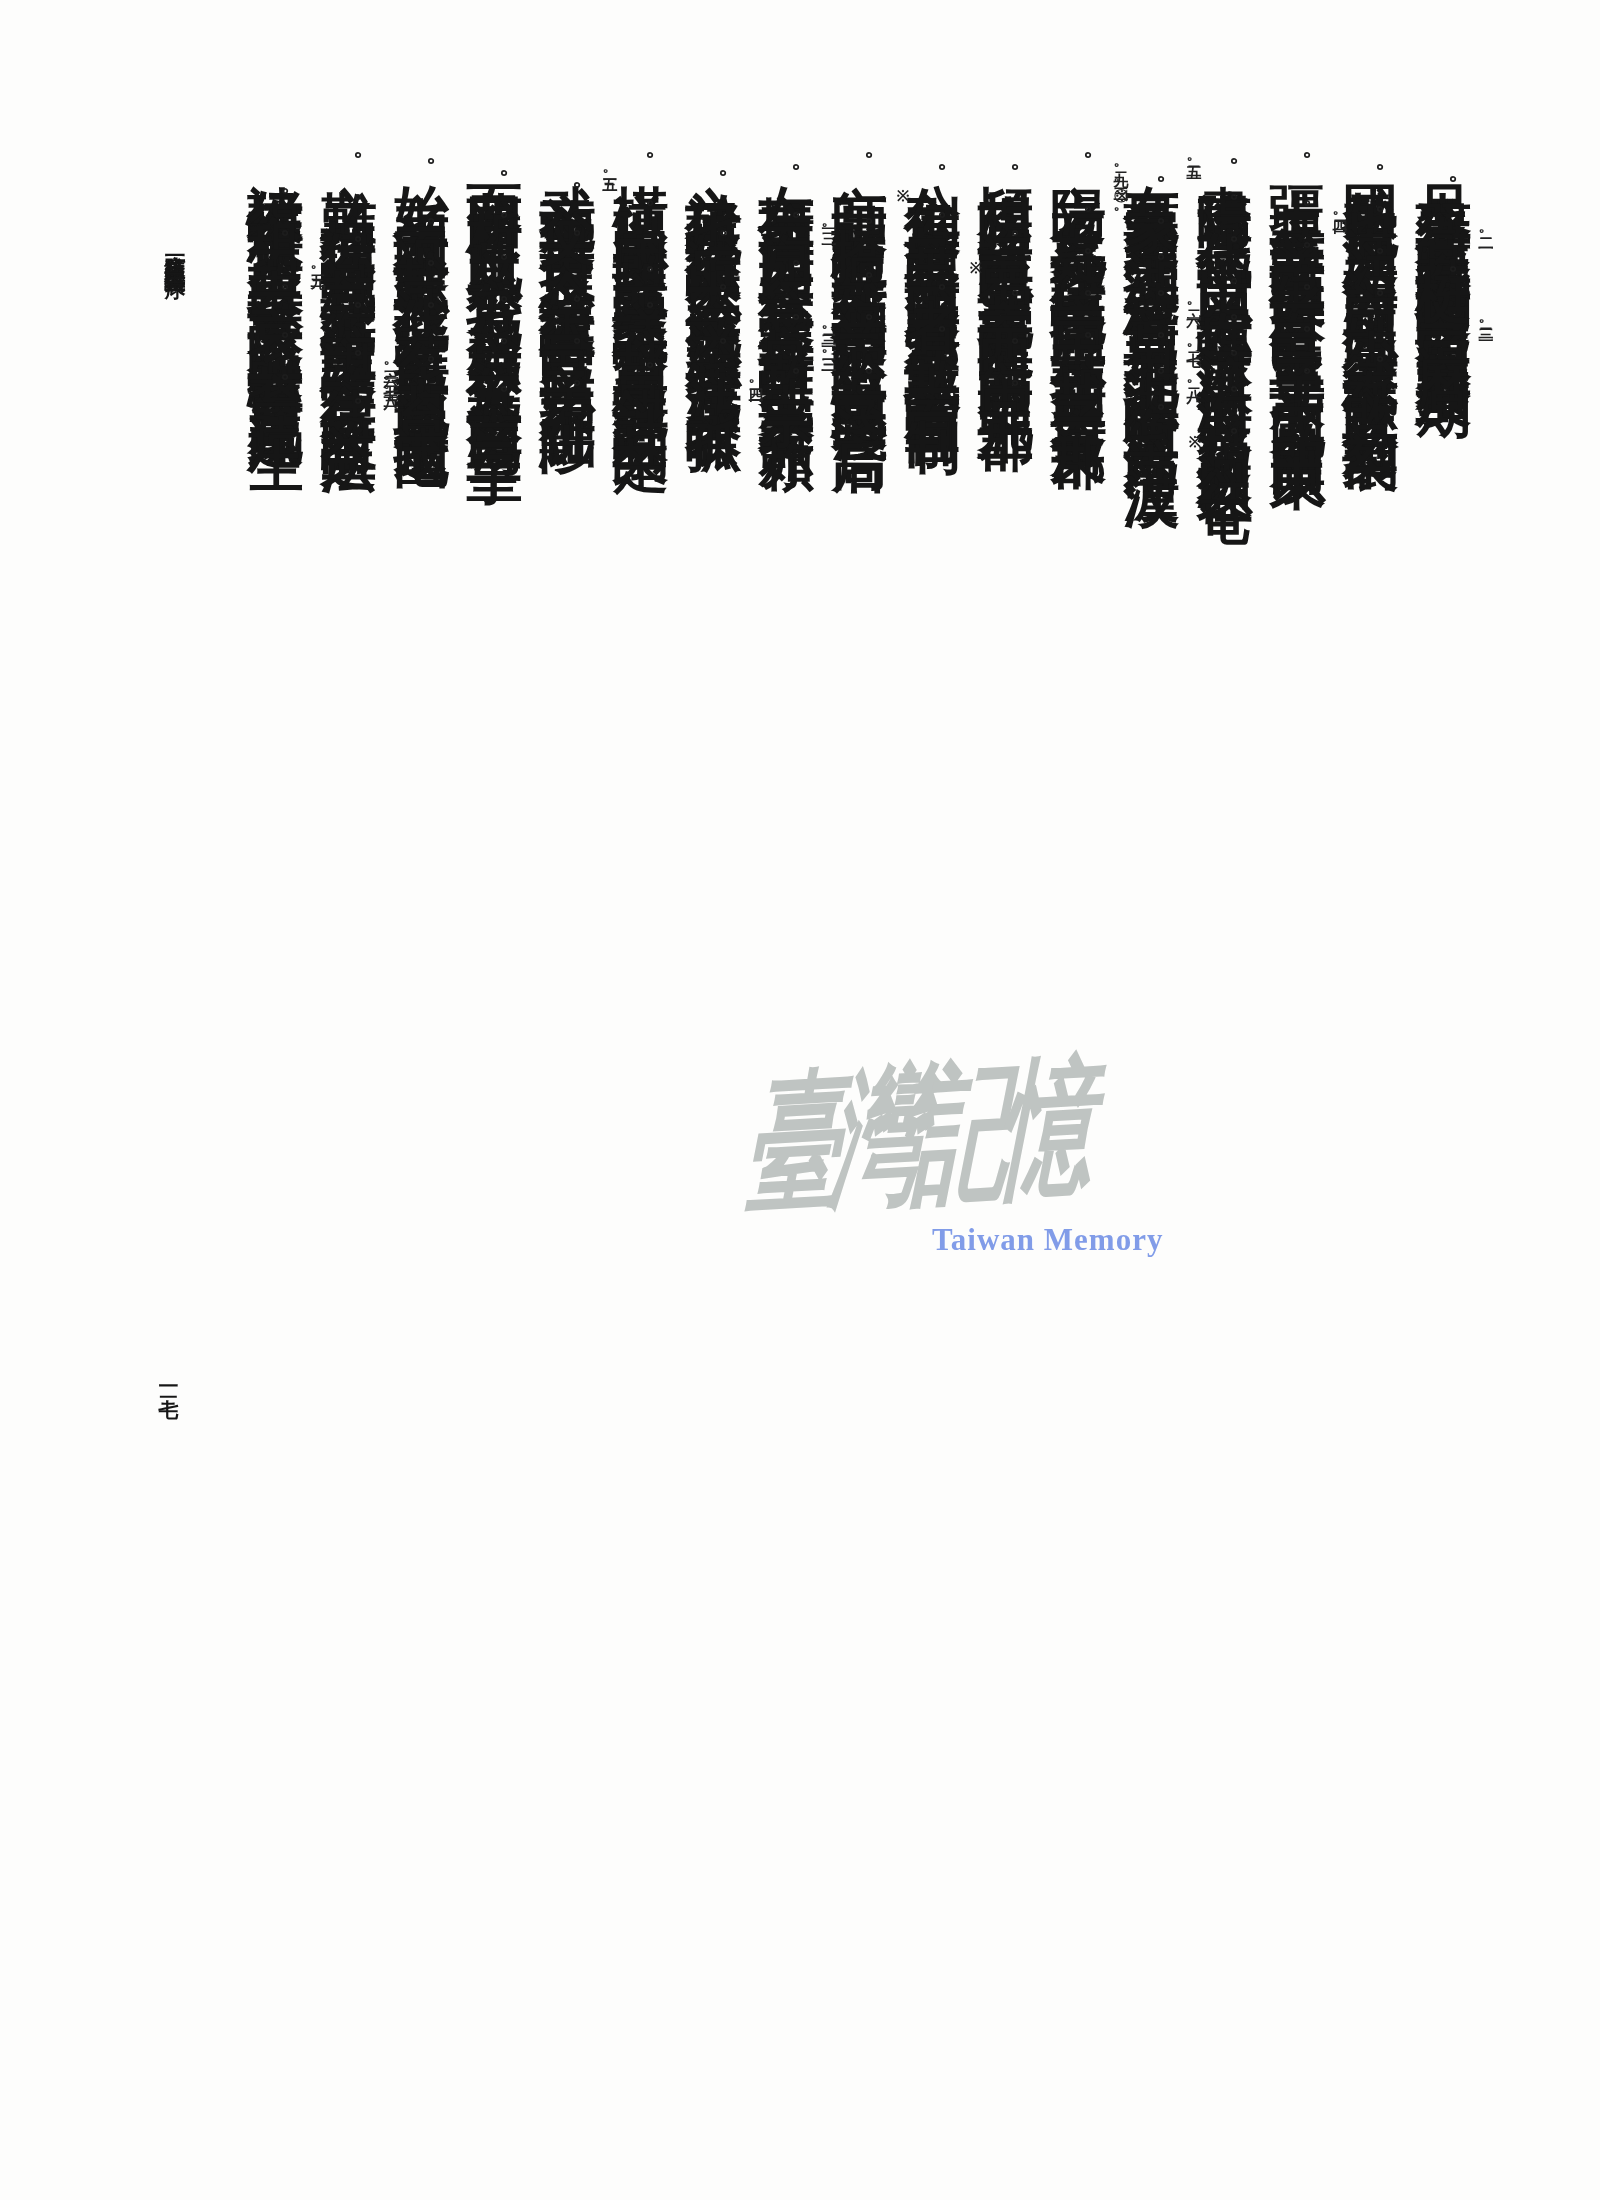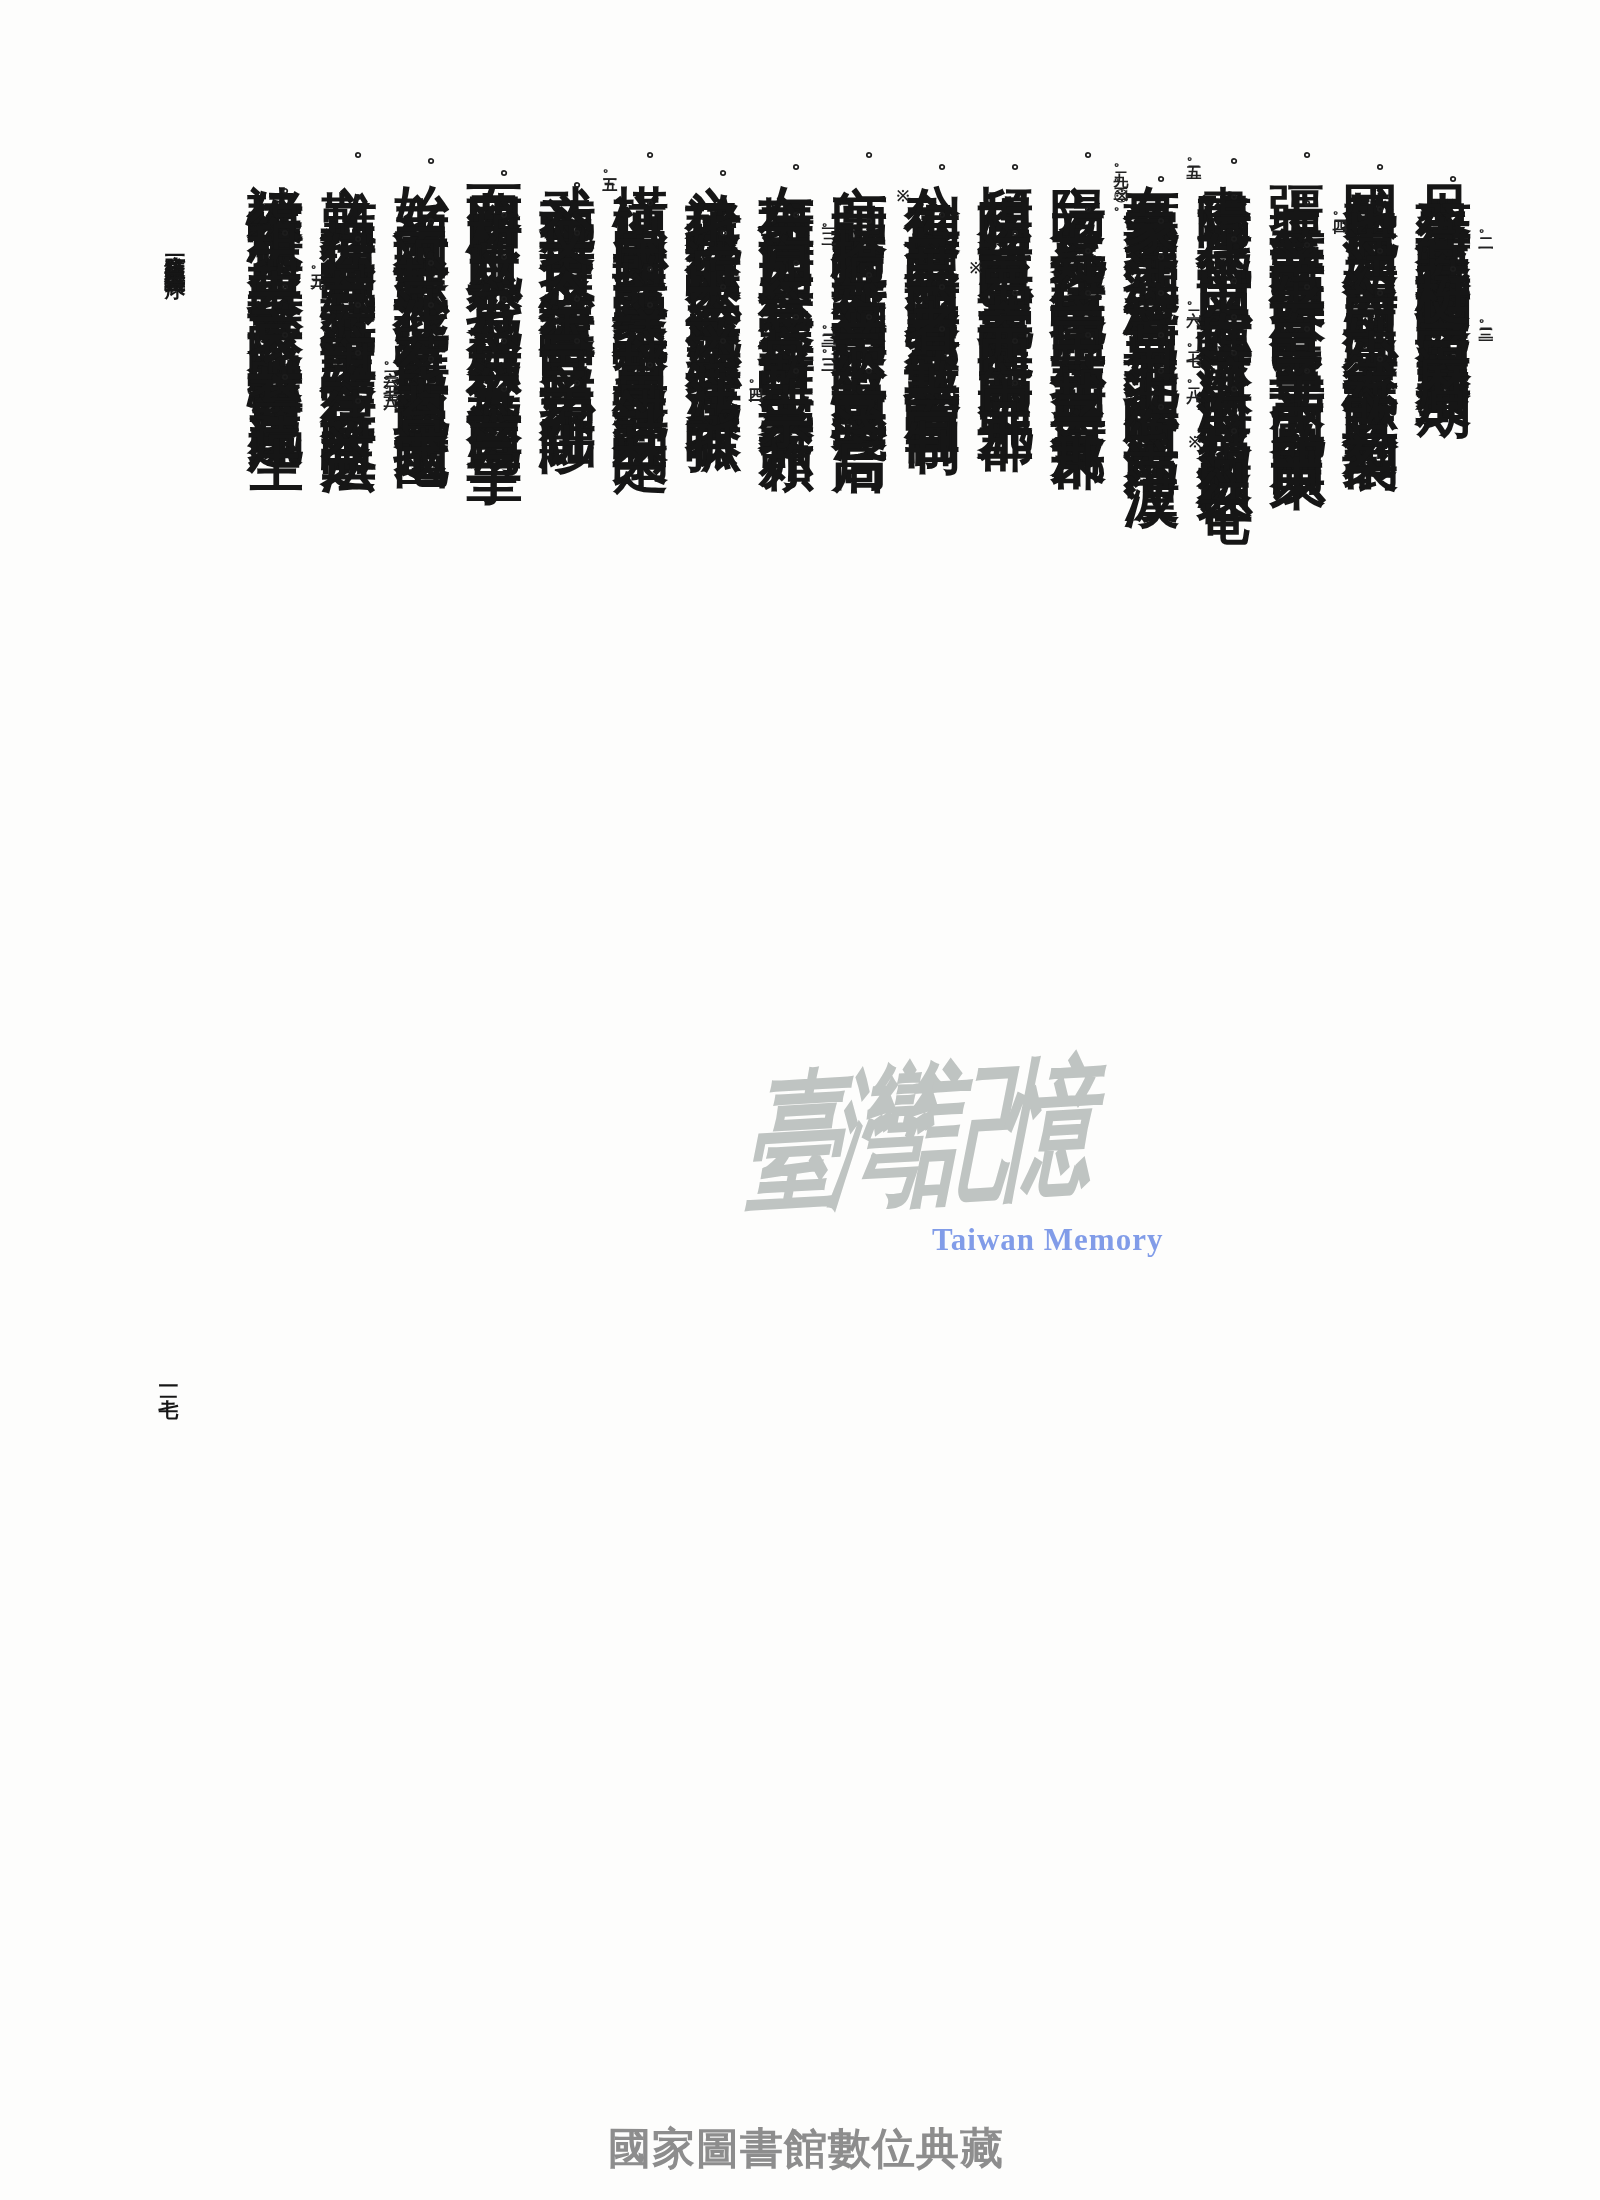--- a/index.html
+++ b/index.html
@@ -99,15 +99,14 @@
       <div class="tcol"><span class="ch">諸</span><span class="ch">侯</span><span class="ch">惟</span><span class="ch">得</span><span class="ch">衣</span><span class="ch">食</span><span class="ch">稅</span><span class="ch">租</span><span class="punct">。</span><span class="ch">不</span><span class="ch">與</span><span class="ch">政</span><span class="ch">事</span><span class="punct">。</span><span class="ch">至</span><span class="ch">於</span><span class="host"><span class="ch">哀</span><span class="note">三九。</span></span><span class="ch">平</span><span class="ch">之</span><span class="ch">際</span><span class="punct">。</span><span class="ch">皆</span><span class="ch">繼</span><span class="ch">體</span><span class="ch">苗</span><span class="ch">裔</span><span class="punct">。</span><span class="ch">親</span><span class="ch">屬</span><span class="ch">疏</span><span class="ch">遠</span><span class="punct">。</span><span class="ch">生</span></div>
     </div>
 
   <div class="pagenum">一三七</div>
 
   <div class="wm">
     <div class="wm-script">臺灣記憶</div>
     <div class="wm-latin">Taiwan Memory</div>
   </div>
 
-  <div class="caption">國家圖書館數位典藏</div>
 
 </div>
 
 </body></html>

